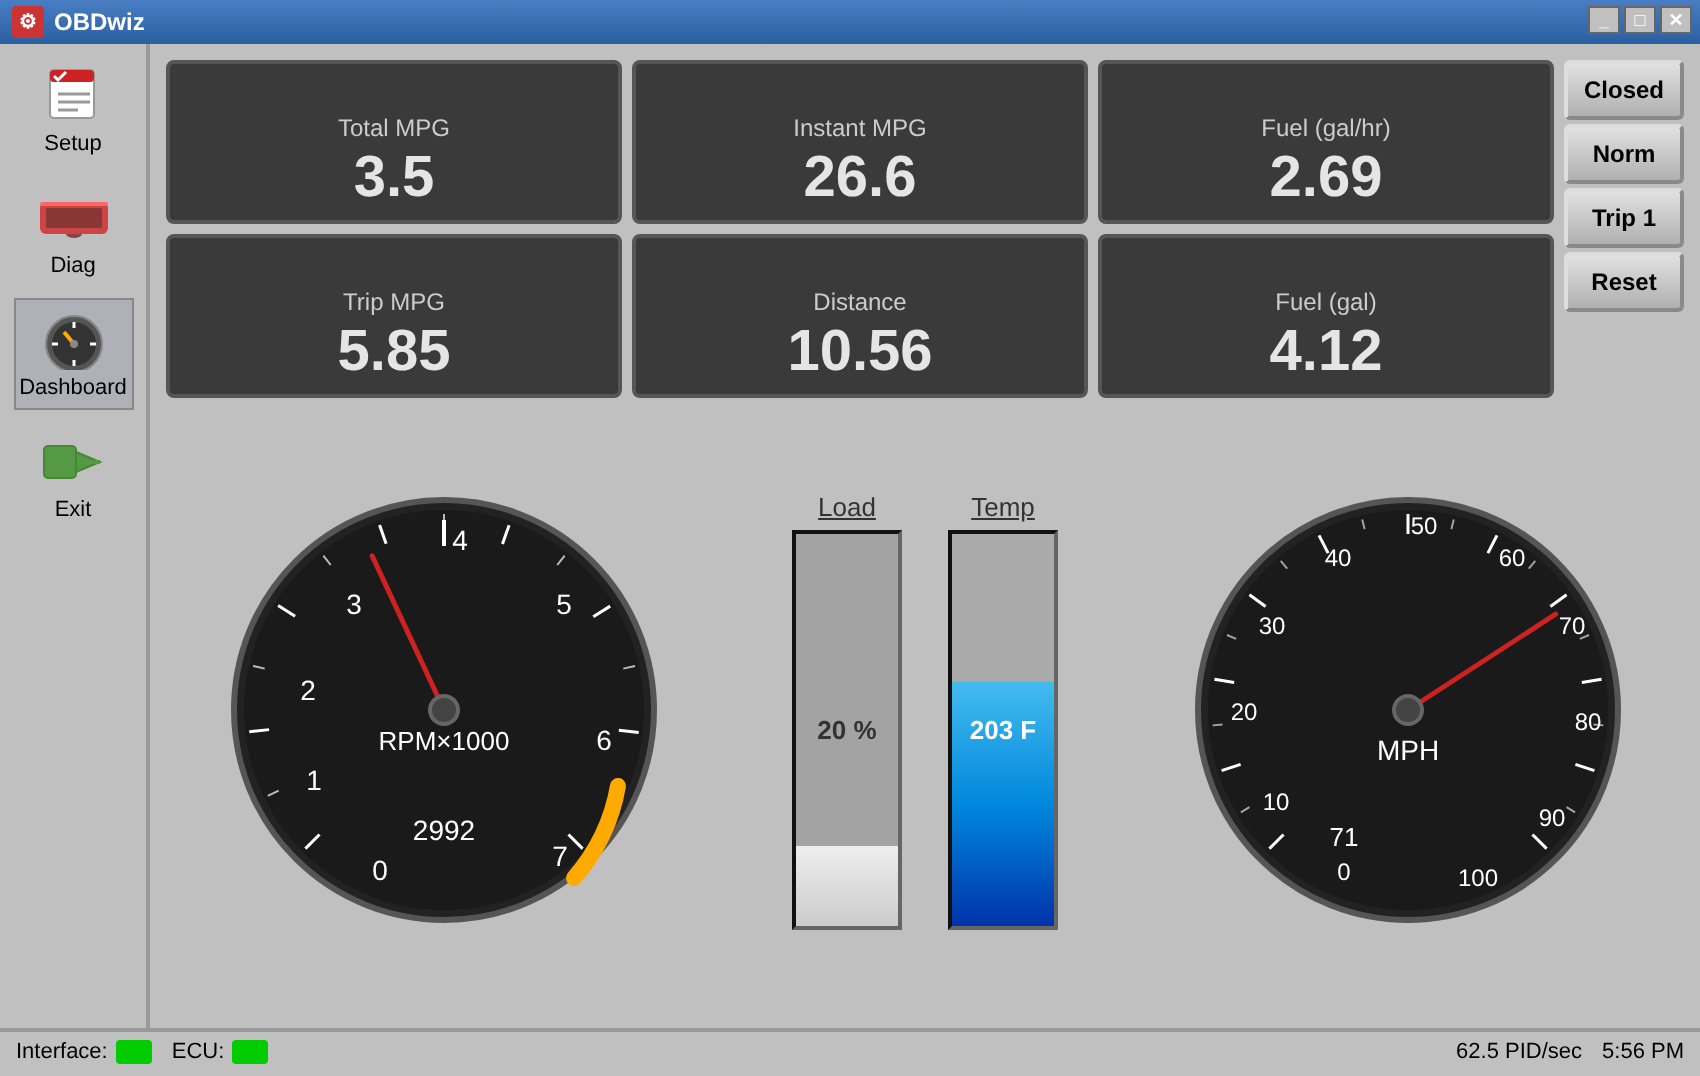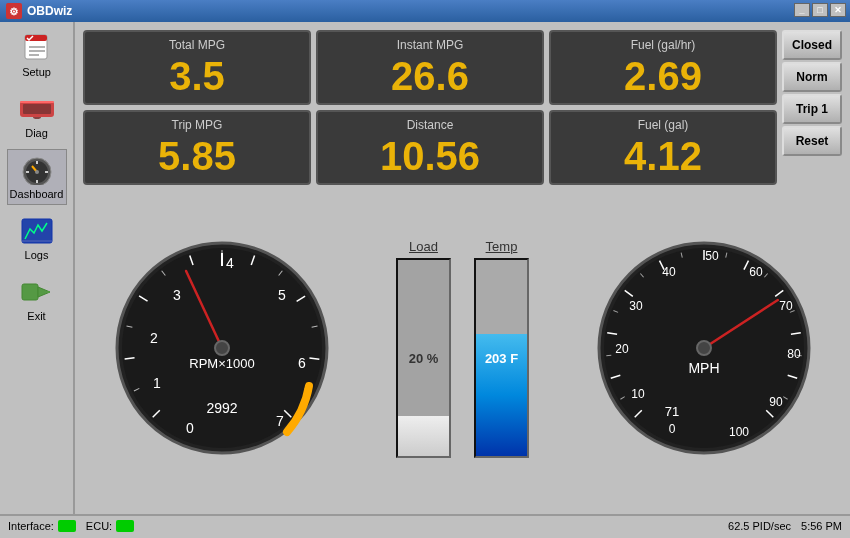--- a/index.html
+++ b/index.html
@@ -104,24 +104,25 @@
       display: flex;
       flex-direction: column;
       align-items: center;
       min-height: 75px;
     }
     .metric-label {
       color: #ccc;
       font-size: 12px;
       font-weight: normal;
       margin-bottom: 4px;
+      margin-top: 19px;
     }
     .metric-value {
-      color: #eab308;
-      font-size: 40px;
+      color: #e5e5e5;
+      font-size: 29px;
       font-weight: bold;
       font-family: Arial, sans-serif;
       line-height: 1;
     }
 
     
     .right-buttons {
       display: flex;
       flex-direction: column;
       gap: 2px;
@@ -291,30 +292,20 @@
           <line x1="17" y1="25" x2="17" y2="28" stroke="white" stroke-width="1.5"></line>
           <line x1="6" y1="17" x2="9" y2="17" stroke="white" stroke-width="1.5"></line>
           <line x1="25" y1="17" x2="28" y2="17" stroke="white" stroke-width="1.5"></line>
           <line x1="17" y1="17" x2="12" y2="11" stroke="#ffaa00" stroke-width="2"></line>
           <circle cx="17" cy="17" r="2" fill="#888"></circle>
         </svg>
       </div>
       <span class="sidebar-label">Dashboard</span>
     </div>
 
-    <div class="sidebar-item">
-      <div class="sidebar-icon">
-        <svg width="34" height="28" viewBox="0 0 34 28">
-          <rect x="2" y="2" width="30" height="24" rx="2" fill="#2244aa" stroke="#1133aa" stroke-width="1"></rect>
-          <polyline points="5,22 10,12 14,16 18,8 22,14 27,6" stroke="#00ff88" stroke-width="1.5" fill="none"></polyline>
-          <line x1="2" y1="24" x2="32" y2="24" stroke="#5566bb" stroke-width="1"></line>
-        </svg>
-      </div>
-      <span class="sidebar-label">Logs</span>
-    </div>
 
     <div class="sidebar-item">
       <div class="sidebar-icon">
         <svg width="34" height="28" viewBox="0 0 34 28">
           <rect x="2" y="6" width="16" height="16" rx="2" fill="#559944" stroke="#448833" stroke-width="1"></rect>
           <polygon points="18,9 30,14 18,19" fill="#559944" stroke="#448833" stroke-width="1"></polygon>
           <line x1="22" y1="14" x2="30" y2="14" stroke="#559944" stroke-width="2"></line>
         </svg>
       </div>
       <span class="sidebar-label">Exit</span>

